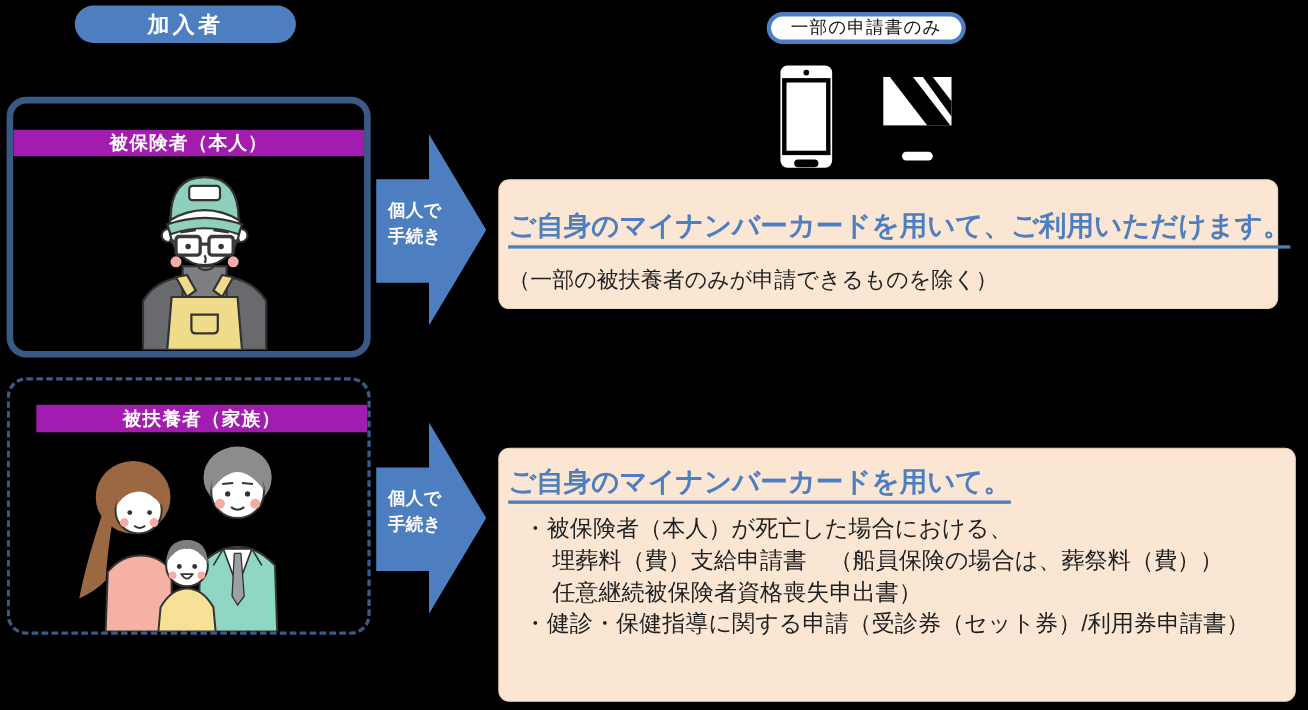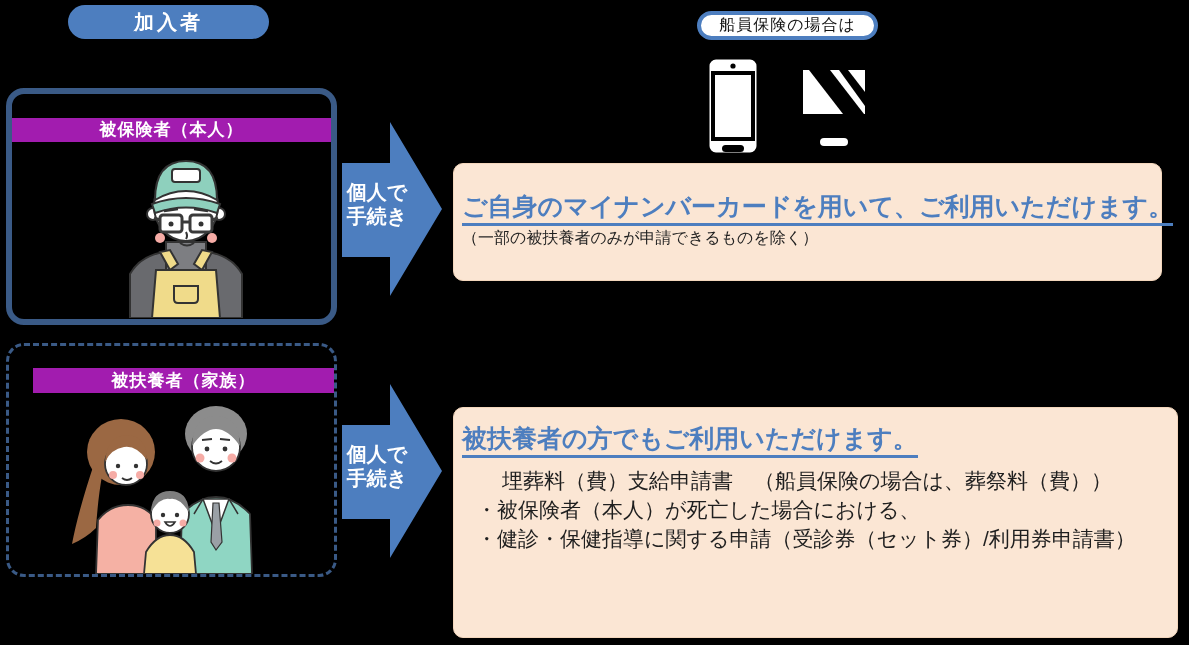--- a/index.html
+++ b/index.html
@@ -34,40 +34,40 @@
   .illus{position:absolute;}
   .illus-man{left:110px;top:54px;}
   .illus-family{left:57px;top:56px;}
   
   .arrow{position:absolute;left:340px;width:104px;height:178px;}
   .arrow1{top:119px;}
   .arrow2{top:381px;}
   .arrow svg{position:absolute;left:0;top:0;}
   .arrow-label{
     position:absolute;left:0;top:61px;width:74px;text-align:center;
-    color:#fff;font-size:20px;font-weight:600;line-height:24px;
+    color:#fff;font-size:16px;font-weight:600;line-height:24px;
   }
   
   .panel{position:absolute;background:#fbe6d4;border:1px solid #f3d6bc;border-radius:10px;box-sizing:border-box;}
   .panel1{left:453px;top:163px;width:709px;height:118px;padding:26px 10px 0 8px;}
   .panel2{left:453px;top:407px;width:725px;height:231px;padding:14px 8px 0 8px;}
   .headline{color:#4d7ebf;font-size:25px;font-weight:bold;line-height:32px;white-space:nowrap;}
   .headline .u{display:inline-block;border-bottom:3px solid #4d7ebf;padding-bottom:1px;}
-  .note{color:#1f1f1f;font-size:16px;margin-top:2px;white-space:nowrap;}
+  .note{color:#1f1f1f;font-size:20px;margin-top:15px;white-space:nowrap;}
   .bullets{margin-top:8px;color:#1f1f1f;font-size:21px;line-height:29px;}
   .bullet{padding-left:14px;white-space:nowrap;}
   .bullet.indent{padding-left:40px;}
 </style>
 </head>
 <body>
 
 <div class="stage">
 
   <div class="badge-member">加入者</div>
-  <div class="badge-service">船員保険の場合は</div>
+  <div class="badge-service">一部の申請書のみ</div>
 
   <span class="icon-phone">
     <svg width="62" height="108" viewBox="0 0 62 108">
       <rect x="4" y="4" width="54" height="100" rx="10" fill="#fff" stroke="#000" stroke-width="7"></rect>
       <circle cx="31" cy="14" r="2.6" fill="#000"></circle>
       <rect x="11" y="21" width="40" height="66" fill="#fff" stroke="#000" stroke-width="4"></rect>
       <rect x="20" y="93" width="22" height="7" rx="3.5" fill="#000"></rect>
     </svg>
   </span>
 
@@ -179,22 +179,23 @@
 
   <div class="panel panel1">
     <div class="headline">
       <span class="u">ご自身のマイナンバーカードを用いて、ご利用いただけます。</span>
     </div>
     <div class="note">（一部の被扶養者のみが申請できるものを除く）</div>
   </div>
 
   <div class="panel panel2">
     <div class="headline">
-      <div><span class="u">被扶養者の方でもご利用いただけます。</span></div>
+      <div><span class="u">ご自身のマイナンバーカードを用いて。</span></div>
     </div>
     <div class="bullets">
+      <div class="bullet">・被保険者（本人）が死亡した場合における、</div>
       <div class="bullet indent">埋葬料（費）支給申請書　（船員保険の場合は、葬祭料（費））</div>
-      <div class="bullet">・被保険者（本人）が死亡した場合における、</div>
+      <div class="bullet indent">任意継続被保険者資格喪失申出書）</div>
       <div class="bullet">・健診・保健指導に関する申請（受診券（セット券）/利用券申請書）</div>
     </div>
   </div>
 
 </div>
 
 </body></html>

